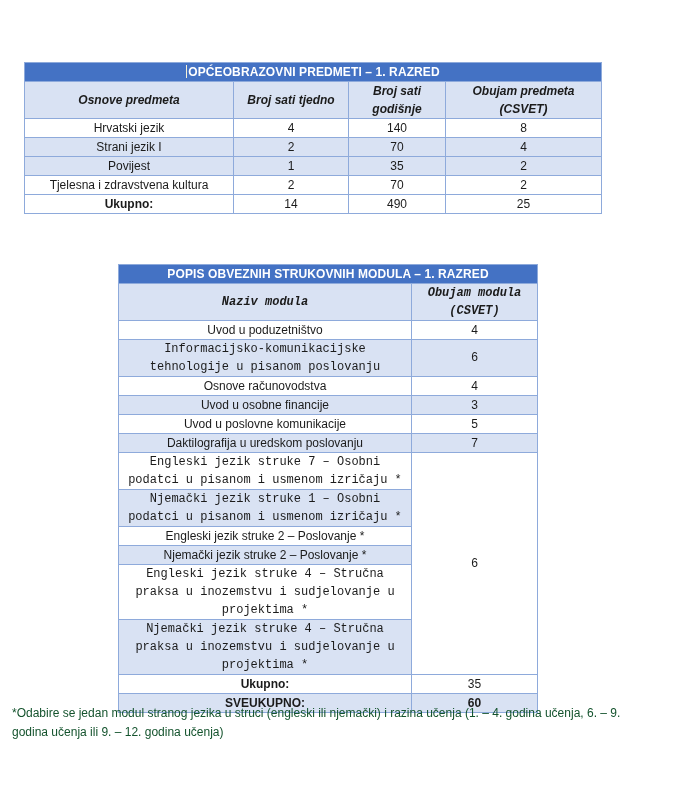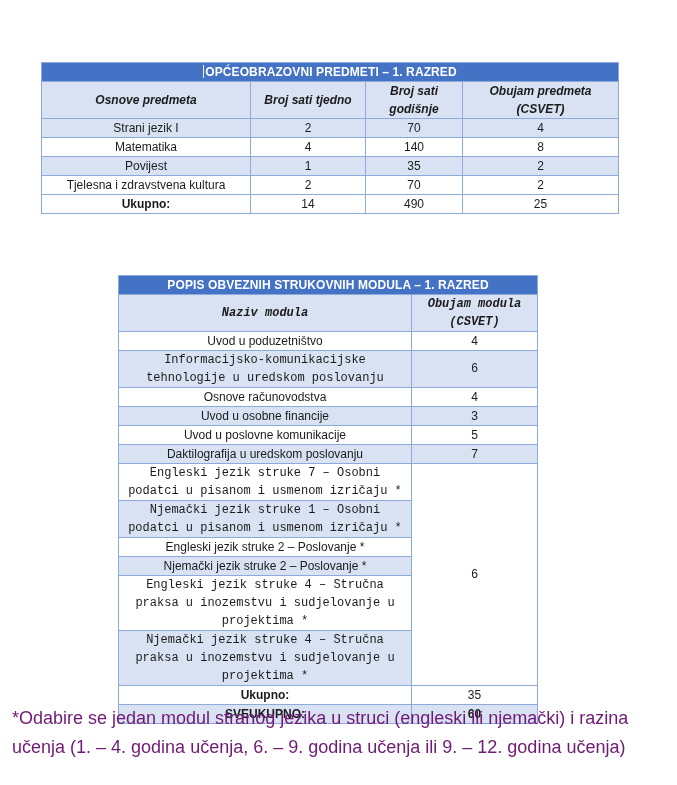--- a/index.html
+++ b/index.html
@@ -18,22 +18,22 @@
   }
   table.t td {
     border: 1px solid #8EAADB;
     font-size: 12px;
     line-height: 1.5;
     text-align: center;
     vertical-align: middle;
     padding: 0 4px;
     overflow: hidden;
   }
-  .t1 { left: 41px; top: 62px; width: 577px; border-radius: 26px; }
-  .t2 { left: 118px; top: 275px; width: 419px; }
+  .t1 { left: 24px; top: 62px; width: 577px; border-radius: 26px; }
+  .t2 { left: 118px; top: 264px; width: 419px; }
 
   td.title-cell {
     background: #4472C4;
     color: #ffffff;
     font-weight: bold;
     font-size: 12px;
     letter-spacing: 0.1px;
   }
   td.colhead {
     background: #D9E2F3;
@@ -63,24 +63,24 @@
     background: #f6f2d8;
     vertical-align: -2px;
     margin-right: 1px;
   }
   .footnote {
     position: absolute;
     left: 12px;
     top: 704px;
     width: 646px;
     margin: 0;
-    font-size: 18px;
+    font-size: 12px;
     line-height: 1.6;
     text-align: left;
-    color: #701a75;
+    color: #14532d;
   }
 </style>
 </head>
 <body>
 
 <div class="doc">
 
   <table class="t t1">
     <colgroup>
       <col style="width:209px">
@@ -92,30 +92,30 @@
         <tr class="h18">
       <td class="title-cell" colspan="4"><span class="caret"></span><span>OPĆEOBRAZOVNI PREDMETI – 1. RAZRED</span></td>
     </tr>
     <tr class="h36">
       <td class="colhead">Osnove predmeta</td>
       <td class="colhead">Broj sati tjedno</td>
       <td class="colhead">Broj sati godišnje</td>
       <td class="colhead">Obujam predmeta (CSVET)</td>
     </tr>
     <tr class="h19">
+      <td>Hrvatski jezik</td>
+      <td>4</td>
+      <td>140</td>
+      <td>8</td>
+    </tr>
+    <tr class="h19">
       <td class="alt">Strani jezik I</td>
       <td class="alt">2</td>
       <td class="alt">70</td>
       <td class="alt">4</td>
-    </tr>
-    <tr class="h19">
-      <td>Matematika</td>
-      <td>4</td>
-      <td>140</td>
-      <td>8</td>
     </tr>
     <tr class="h19">
       <td class="alt">Povijest</td>
       <td class="alt">1</td>
       <td class="alt">35</td>
       <td class="alt">2</td>
     </tr>
     <tr class="h19">
       <td>Tjelesna i zdravstvena kultura</td>
       <td>2</td>
@@ -142,21 +142,21 @@
     </tr>
     <tr class="h37">
       <td class="colhead">Naziv modula</td>
       <td class="colhead">Obujam modula (CSVET)</td>
     </tr>
     <tr class="h19">
       <td>Uvod u poduzetništvo</td>
       <td>4</td>
     </tr>
     <tr class="h37">
-      <td class="alt">Informacijsko-komunikacijske tehnologije u uredskom poslovanju</td>
+      <td class="alt">Informacijsko-komunikacijske tehnologije u pisanom poslovanju</td>
       <td class="alt">6</td>
     </tr>
     <tr class="h19">
       <td>Osnove računovodstva</td>
       <td>4</td>
     </tr>
     <tr class="h19">
       <td class="alt">Uvod u osobne financije</td>
       <td class="alt">3</td>
     </tr>

